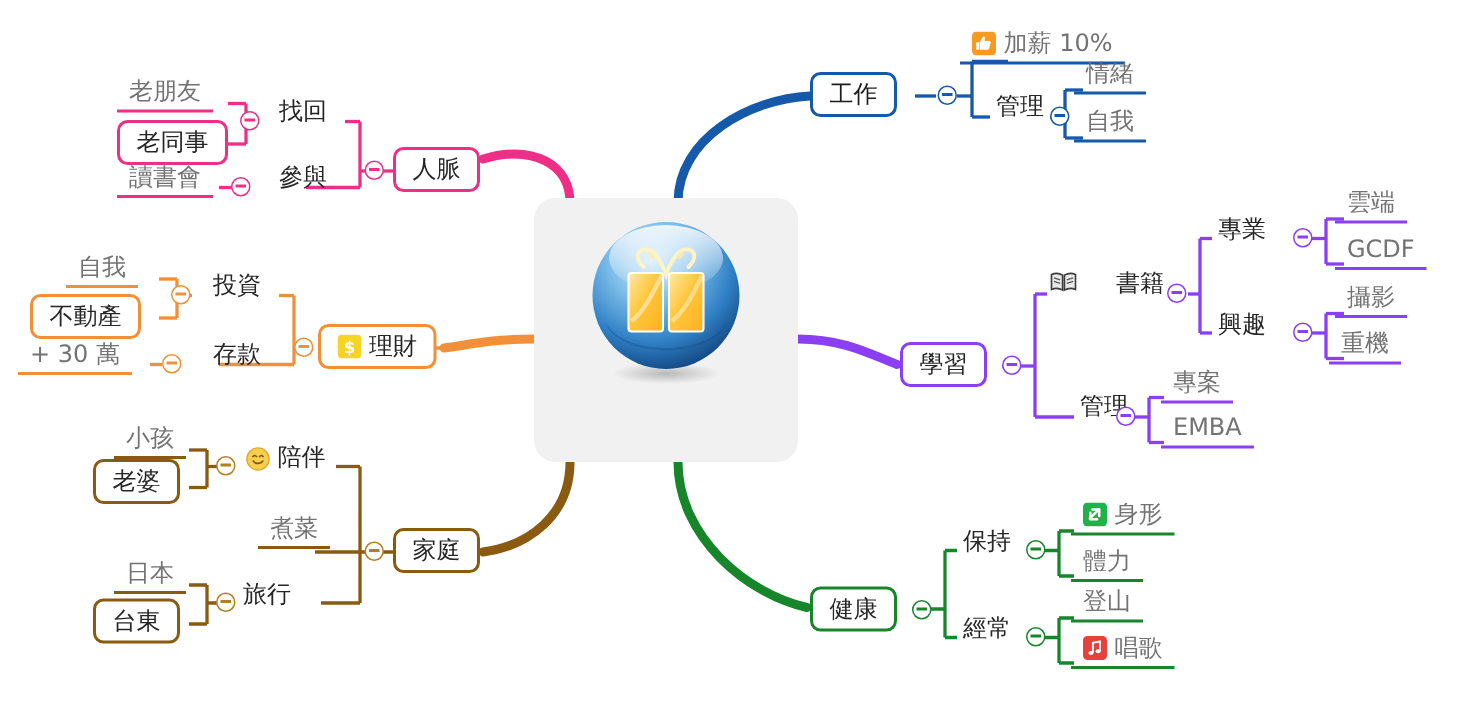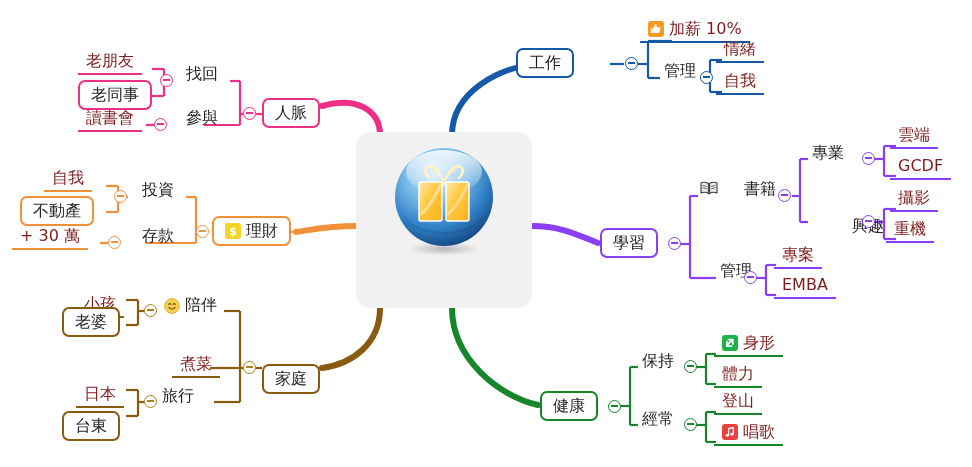--- a/index.html
+++ b/index.html
@@ -26,21 +26,21 @@
   .node{
     position:absolute;box-sizing:border-box;white-space:nowrap;
     display:flex;align-items:center;
   }
   .boxed{
     border:2px solid #333;border-radius:7px;background:#fff;
     padding:3px 11px;font-size:16px;color:#262626;line-height:1.25;
   }
   .underlined{
     border-bottom:2px solid #333;background:transparent;
-    padding:1px 8px 2px 8px;font-size:16px;color:#7f1d1d;line-height:1.25;
+    padding:1px 8px 2px 8px;font-size:16px;color:#737373;line-height:1.25;
   }
   .plain{
     background:transparent;padding:1px 6px 2px 6px;font-size:16px;color:#262626;
   }
 
   
   .toggle{
     position:absolute;width:13px;height:13px;border-radius:50%;
     border:1.6px solid #888;background:#fff;box-sizing:border-box;
   }
@@ -55,21 +55,21 @@
     margin-right:5px;vertical-align:-3px;position:relative;flex:0 0 auto;
   }
   .chip svg{display:block;}
   .bookicon{margin-right:6px;vertical-align:-3px;flex:0 0 auto;}
 
   
   .c-work .boxed,.c-work .underlined{border-color:#1559a8;}
   .c-work .boxed{color:#1b1b1b;}
   .c-net .boxed,.c-net .underlined{border-color:#ed2f88;}
   .c-fin .boxed,.c-fin .underlined{border-color:#f2903a;}
-  .c-fam .boxed,.c-fam .underlined{border-color:#8a5a10;margin-top:12px;}
+  .c-fam .boxed,.c-fam .underlined{border-color:#8a5a10;}
   .c-lrn .boxed,.c-lrn .underlined{border-color:#8b3ff4;}
   .c-hea .boxed,.c-hea .underlined{border-color:#17862a;}
 
   .c-work .toggle{border-color:#1559a8;}
   .c-work .toggle:after{background:#1559a8;}
   .c-net .toggle{border-color:#ed2f88;}
   .c-net .toggle:after{background:#ed2f88;}
   .c-fin .toggle{border-color:#f2903a;}
   .c-fin .toggle:after{background:#f2903a;}
   .c-fam .toggle{border-color:#b08020;}
@@ -228,21 +228,21 @@
         <rect x="34" y="40" width="23" height="39" rx="2" fill="url(#boxg)" stroke="#ffffff" stroke-width="1.4"></rect>
         <rect x="61" y="40" width="23" height="39" rx="2" fill="url(#boxg)" stroke="#ffffff" stroke-width="1.4"></rect>
         <path d="M36,72 C44,66 50,54 56,42" fill="none" stroke="#ffffff" stroke-width="3" opacity="0.45"></path>
         <path d="M63,72 C71,66 77,54 83,42" fill="none" stroke="#ffffff" stroke-width="3" opacity="0.4"></path>
         <path d="M18,72 C30,96 88,96 100,72 C92,98 26,98 18,72Z" fill="#0c3a6e" opacity="0.25"></path>
       </svg>
     </div>
   </div>
 
   <div class="c-work">
-    <div class="node boxed" style="left:516px;top:48px;">
+    <div class="node boxed" style="left:540px;top:48px;">
       <span>工作</span>
     </div>
     <div class="toggle" style="left:625px;top:57px;"></div>
 
     <div class="node underlined" style="left:640px;top:18px;">
       <span class="chip">
         <svg viewBox="0 0 16 16" width="16" height="16">
           <rect x="0" y="0" width="16" height="16" rx="3" fill="#f59a23"></rect>
           <path d="M5.2,7.2 L7.2,3.6 C7.6,3 8.6,3.2 8.6,4.1 L8.5,6.3 L11.6,6.3 C12.2,6.3 12.6,6.9 12.4,7.5 L11.4,11.3 C11.3,11.8 10.9,12.1 10.4,12.1 L5.2,12.1 Z" fill="#ffffff"></path>
           <rect x="2.8" y="7.2" width="2.1" height="4.9" rx="0.5" fill="#ffffff"></rect>
@@ -286,21 +286,21 @@
       <span>專業</span>
     </div>
     <div class="toggle" style="left:862px;top:152px;"></div>
     <div class="node underlined" style="left:890px;top:124px;">
       <span>雲端</span>
     </div>
     <div class="node underlined" style="left:890px;top:155px;">
       <span>GCDF</span>
     </div>
 
-    <div class="node plain" style="left:806px;top:215px;margin-left:40px;">
+    <div class="node plain" style="left:806px;top:205px;">
       <span>興趣</span>
     </div>
     <div class="toggle" style="left:862px;top:215px;"></div>
     <div class="node underlined" style="left:890px;top:187px;">
       <span>攝影</span>
     </div>
     <div class="node underlined" style="left:876px;top:218px;margin-left:10px;">
       <span>重機</span>
     </div>
 
@@ -433,21 +433,21 @@
           <path d="M9.0,6.4 C9.6,5.4 10.7,5.4 11.4,6.4" fill="none" stroke="#7a5a12" stroke-width="1.1" stroke-linecap="round"></path>
           <path d="M4.9,9.4 C6.2,11.5 9.8,11.5 11.1,9.4" fill="none" stroke="#7a5a12" stroke-width="1.2" stroke-linecap="round"></path>
         </svg>
       </span>
       <span>陪伴</span>
     </div>
     <div class="toggle" style="left:144px;top:304px;"></div>
     <div class="node underlined" style="left:76px;top:281px;">
       <span>小孩</span>
     </div>
-    <div class="node boxed" style="left:62px;top:295px;">
+    <div class="node boxed" style="left:62px;top:306px;">
       <span>老婆</span>
     </div>
 
     <div class="node underlined" style="left:172px;top:341px;">
       <span>煮菜</span>
     </div>
 
     <div class="node plain" style="left:156px;top:385px;">
       <span>旅行</span>
     </div>

